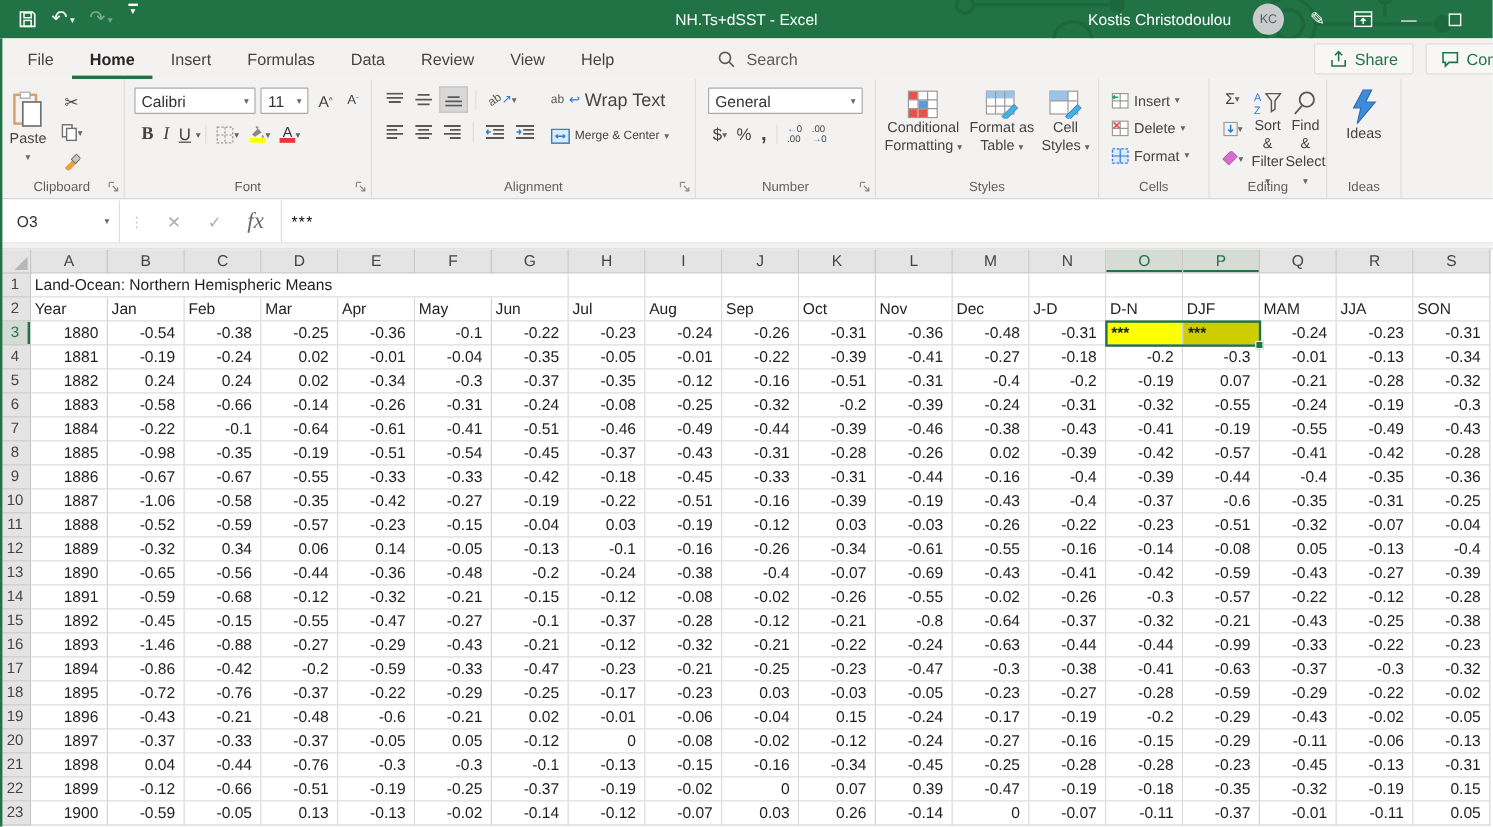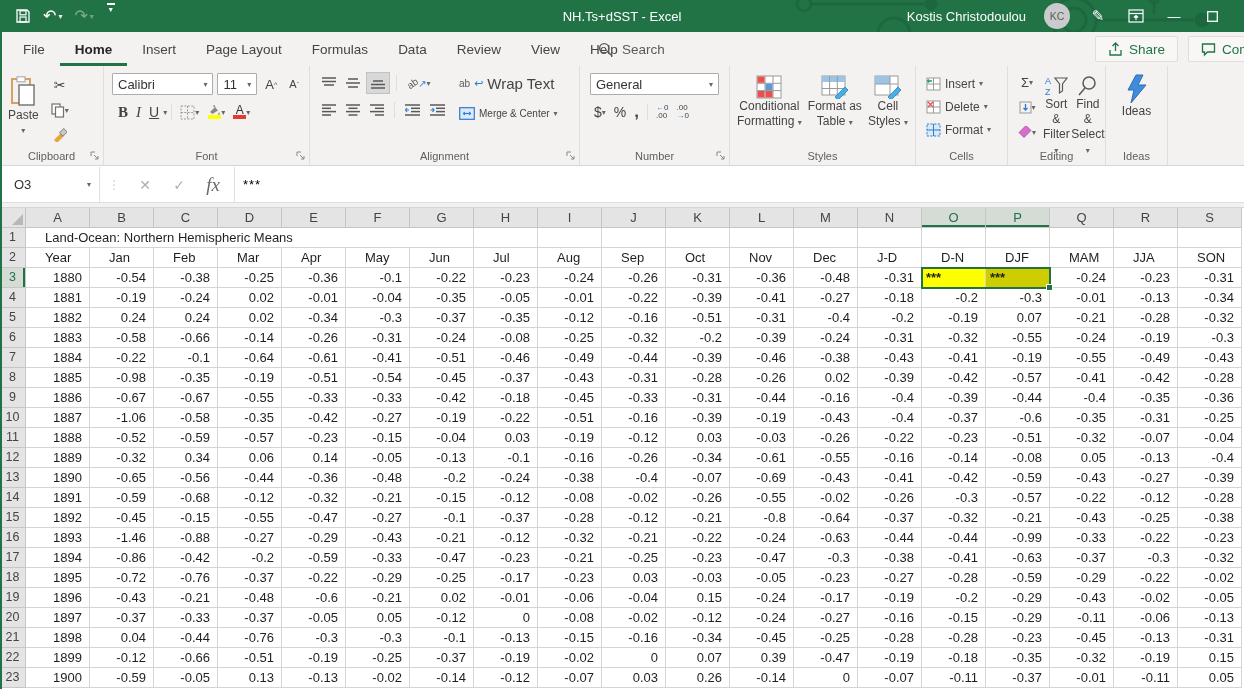--- a/index.html
+++ b/index.html
@@ -64,21 +64,21 @@
   #gridwrap { position:absolute; top:208px; left:0; width:100%; height:481px; background:#fff; }
   #grid { display:grid; grid-template-columns:26px repeat(19, 64px); grid-auto-rows:20px; font-size:13px; color:#1F1F1F; }
   .ch { background:#E4E4E4; border-right:1px solid #C6C6C6; border-bottom:1px solid #C6C6C6; text-align:center; line-height:19px; color:#444; font-size:13px; }
   .ch.selcol { background:#D5DBD5; color:#217346; box-shadow:inset 0 -2px 0 #217346; }
   .rh { background:#E4E4E4; border-right:1px solid #C6C6C6; border-bottom:1px solid #C6C6C6; text-align:center; line-height:19px; color:#444; font-size:12.5px; }
   .rh.selrow { background:#D5DBD5; color:#217346; box-shadow:inset -2px 0 0 #217346; }
   #corner { background:#E4E4E4; border-right:1px solid #C6C6C6; border-bottom:1px solid #C6C6C6; position:relative; }
   #corner::after { content:""; position:absolute; right:2px; bottom:2px; border-style:solid; border-width:0 0 11px 11px; border-color:transparent transparent #B8B8B8 transparent; }
   .c { background:#fff; border-right:1px solid #D4D4D4; border-bottom:1px solid #D4D4D4; line-height:19px; white-space:nowrap; overflow:hidden; }
   .c.num { text-align:right; padding-right:7px; }
-  .c.txt { text-align:left; padding-left:19px; }
+  .c.txt { text-align:left; padding-left:3px; }
   .c.span5 { grid-column:2 / span 6; border-right:none; overflow:visible; }
   .c.span5 span { position:relative; z-index:1; }
   .c.ysel { background:#FFFF00; padding-left:4px; font-weight:600; }
   .c.ysel2 { background:#CDCD00; padding-left:4px; font-weight:600; }
   #sel-overlay { position:absolute; left:921px; top:59px; width:130px; height:22px; border:2px solid #217346; pointer-events:none; }
   #fill-handle { position:absolute; right:-4px; bottom:-4px; width:7px; height:7px; background:#217346; border:1px solid #fff; }
   #win-edge { position:absolute; left:0; top:32px; bottom:0; width:2px; background:#217346; z-index:50; }
   svg { display:block; }
 </style>
 </head>
@@ -146,21 +146,20 @@
             <rect x="0.7" y="0.7" width="9.6" height="9.6" fill="none" stroke="#fff" stroke-width="1.3"></rect>
           </svg>
       </span>
     </div>
   </div>
 
   <div id="tabrow">
     <div class="tab" style="margin-left:8px">File</div>
     <div class="tab active">Home</div>
     <div class="tab">Insert</div>
-    <div class="tab">Page Layout</div>
     <div class="tab">Formulas</div>
     <div class="tab">Data</div>
     <div class="tab">Review</div>
     <div class="tab">View</div>
     <div class="tab">Help</div>
     <div id="search-cluster">
       <svg width="15" height="15" viewBox="0 0 15 15">
           <circle cx="6.2" cy="6.2" r="4.6" fill="none" stroke="#5A5A5A" stroke-width="1.4"></circle>
           <line x1="9.7" y1="9.7" x2="13.6" y2="13.6" stroke="#5A5A5A" stroke-width="1.4"></line>
         </svg>

